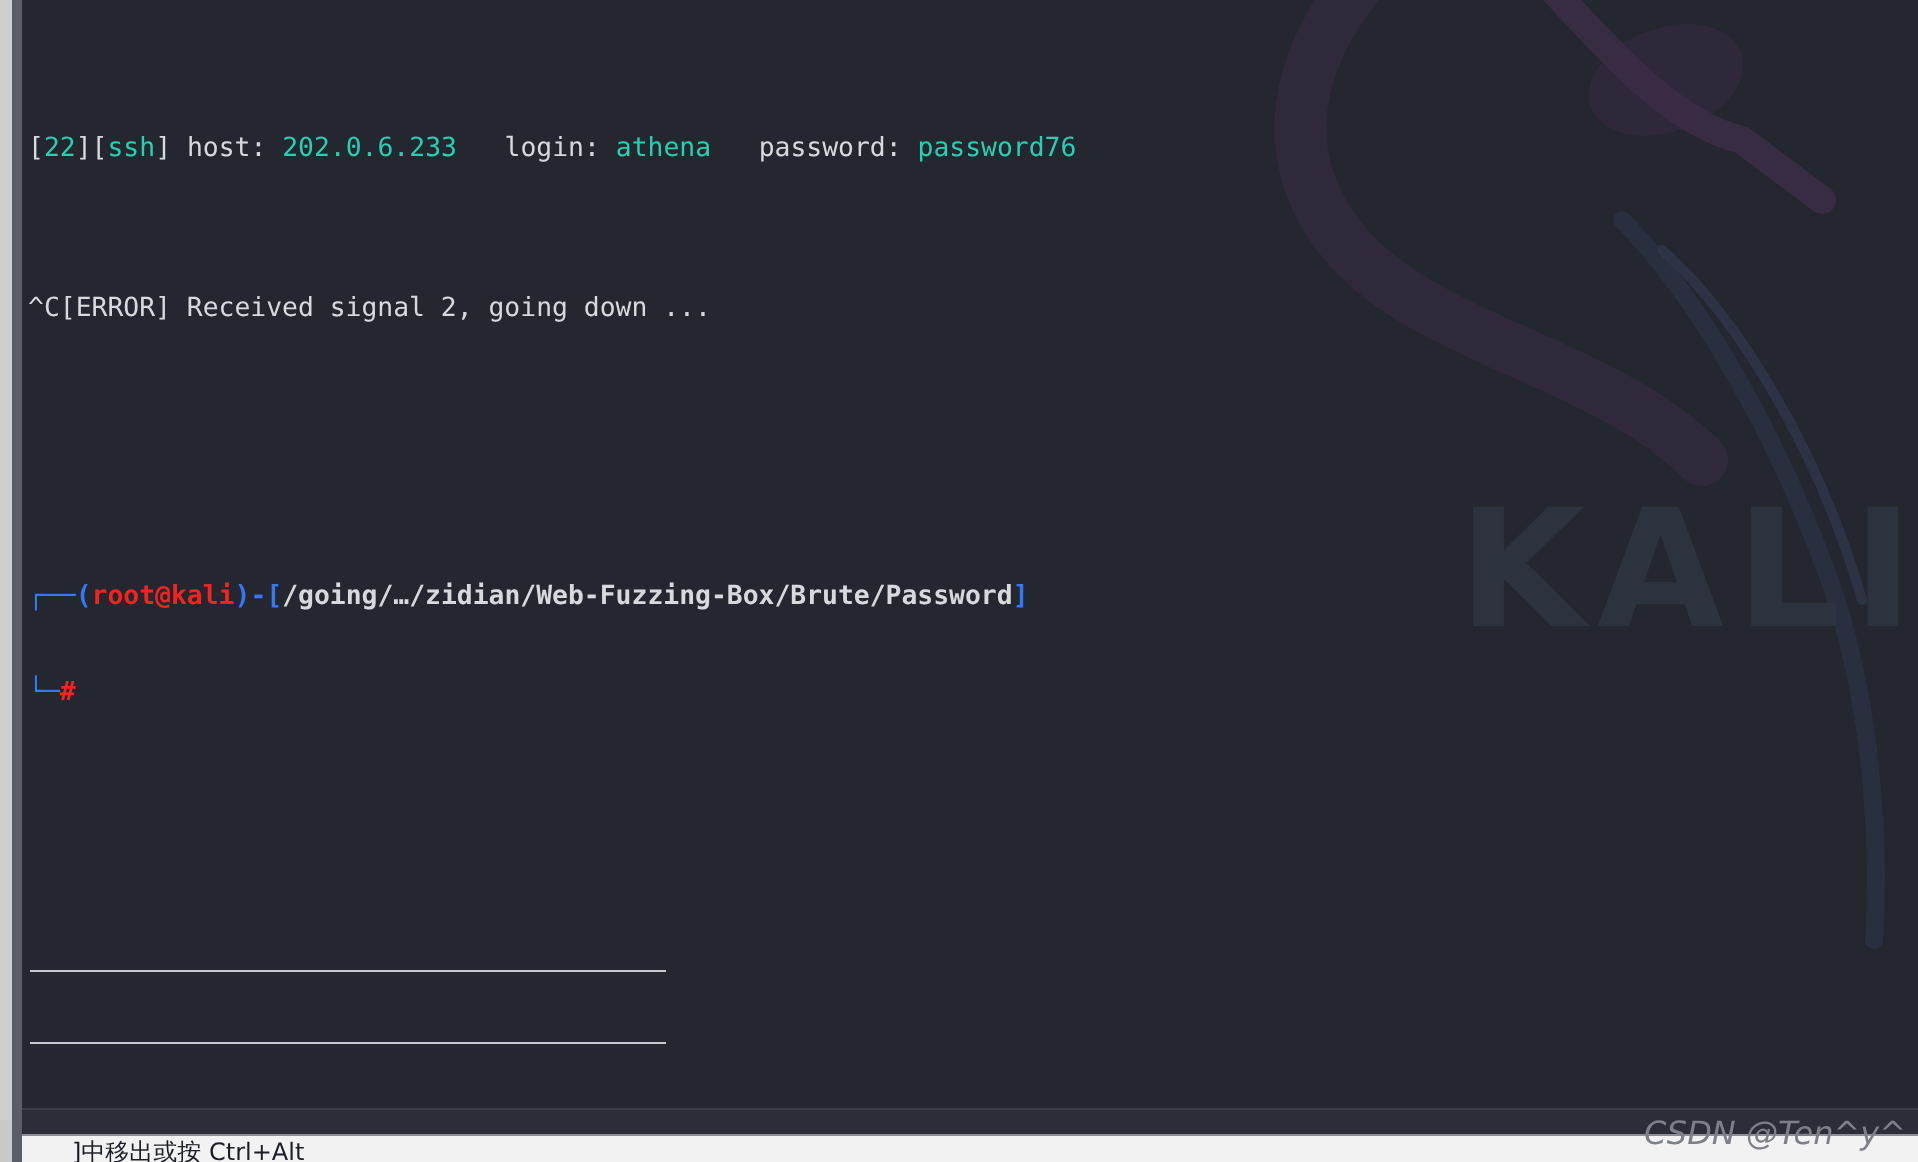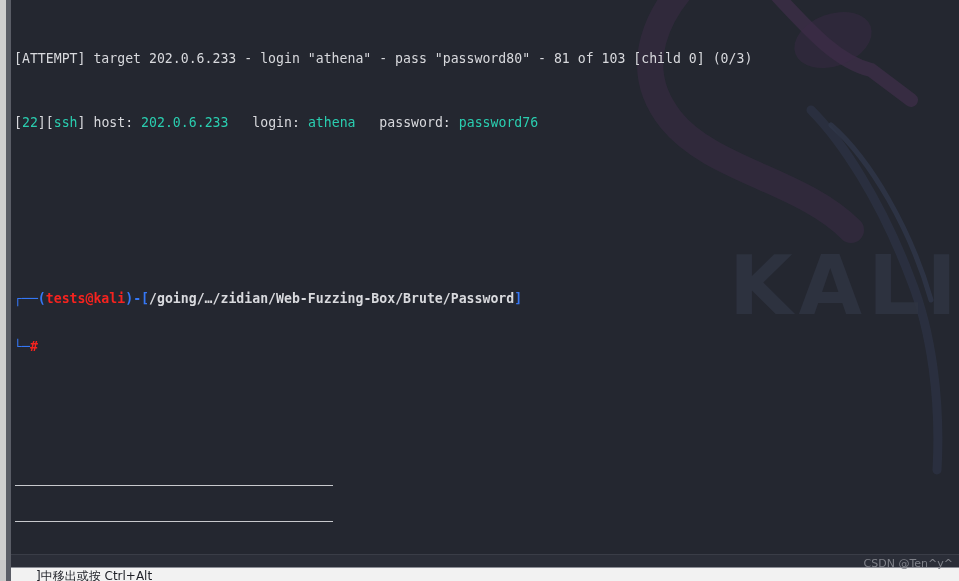--- a/index.html
+++ b/index.html
@@ -111,24 +111,25 @@
     height: 13px;
     background: #2b2e38;
     border-top: 1px solid #3a3d47;
     z-index: 5;
   }
   #watermark {
     position: absolute;
     right: 6px;
     top: 557px;
     font-family: "DejaVu Sans", sans-serif;
-    font-size: 11px;
+    font-size: 16px;
     color: #7e8088;
     z-index: 7;
     user-select: none;
+    font-style: italic;
   }
   #bottom-rule {
     position: absolute;
     left: 11px;
     top: 567px;
     width: 948px;
     height: 1px;
     background: #8c8e96;
     z-index: 6;
   }
@@ -171,30 +172,30 @@
         <path d="M742 -30 C 790 20, 820 60, 860 70 L 900 100" stroke="#4a3154" stroke-width="14" fill="none" opacity="0.5" stroke-linecap="round"></path>
         <path d="M800 110 C 830 140, 870 200, 900 280 C 920 330, 930 400, 926 470" stroke="#2b3142" stroke-width="9" fill="none" opacity="0.85" stroke-linecap="round"></path>
         <path d="M820 125 C 860 160, 900 230, 920 300" stroke="#30374a" stroke-width="5" fill="none" opacity="0.8" stroke-linecap="round"></path>
         <ellipse cx="822" cy="40" rx="40" ry="26" fill="#3b2a47" opacity="0.45" transform="rotate(-20 822 40)"></ellipse>
       </svg>
       <div id="kali-word">KALI</div>
     </div>
 
     <div id="lines">
 
-      <div class="ln"><span class="c-white">[ATTEMPT] target 202.0.6.233 - login "athena" - pass "password80" - 81 of 103 [child 0] (0/3)</span></div>
 
       <div class="ln"><span class="c-white">[</span><span class="c-green">22</span><span class="c-white">][</span><span class="c-green">ssh</span><span class="c-white">] </span><span class="c-white">host:</span><span class="c-white"> </span><span class="c-green">202.0.6.233</span><span class="c-white">   </span><span class="c-white">login:</span><span class="c-white"> </span><span class="c-green">athena</span><span class="c-white">   </span><span class="c-white">password:</span><span class="c-white"> </span><span class="c-green">password76</span></div>
 
 
+      <div class="ln"><span class="c-white">^C[ERROR] Received signal 2, going down ...</span></div>
 
       <div class="ln blank"></div>
 
       
-      <div class="ln"><span class="c-blue">┌──(</span><span class="c-red">tests</span><span class="c-red">@</span><span class="c-red">kali</span><span class="c-blue">)-[</span><span class="c-white c-bold">/going/…/zidian/Web-Fuzzing-Box/Brute/Password</span><span class="c-blue">]</span></div>
+      <div class="ln"><span class="c-blue">┌──(</span><span class="c-red">root</span><span class="c-red">@</span><span class="c-red">kali</span><span class="c-blue">)-[</span><span class="c-white c-bold">/going/…/zidian/Web-Fuzzing-Box/Brute/Password</span><span class="c-blue">]</span></div>
       <div class="ln"><span class="c-blue">└─</span><span class="c-red">#</span><span class="c-white"></span></div>
 
       <div class="ln blank"></div>
       <div class="ln blank"></div>
 
       
       
       
 
       

